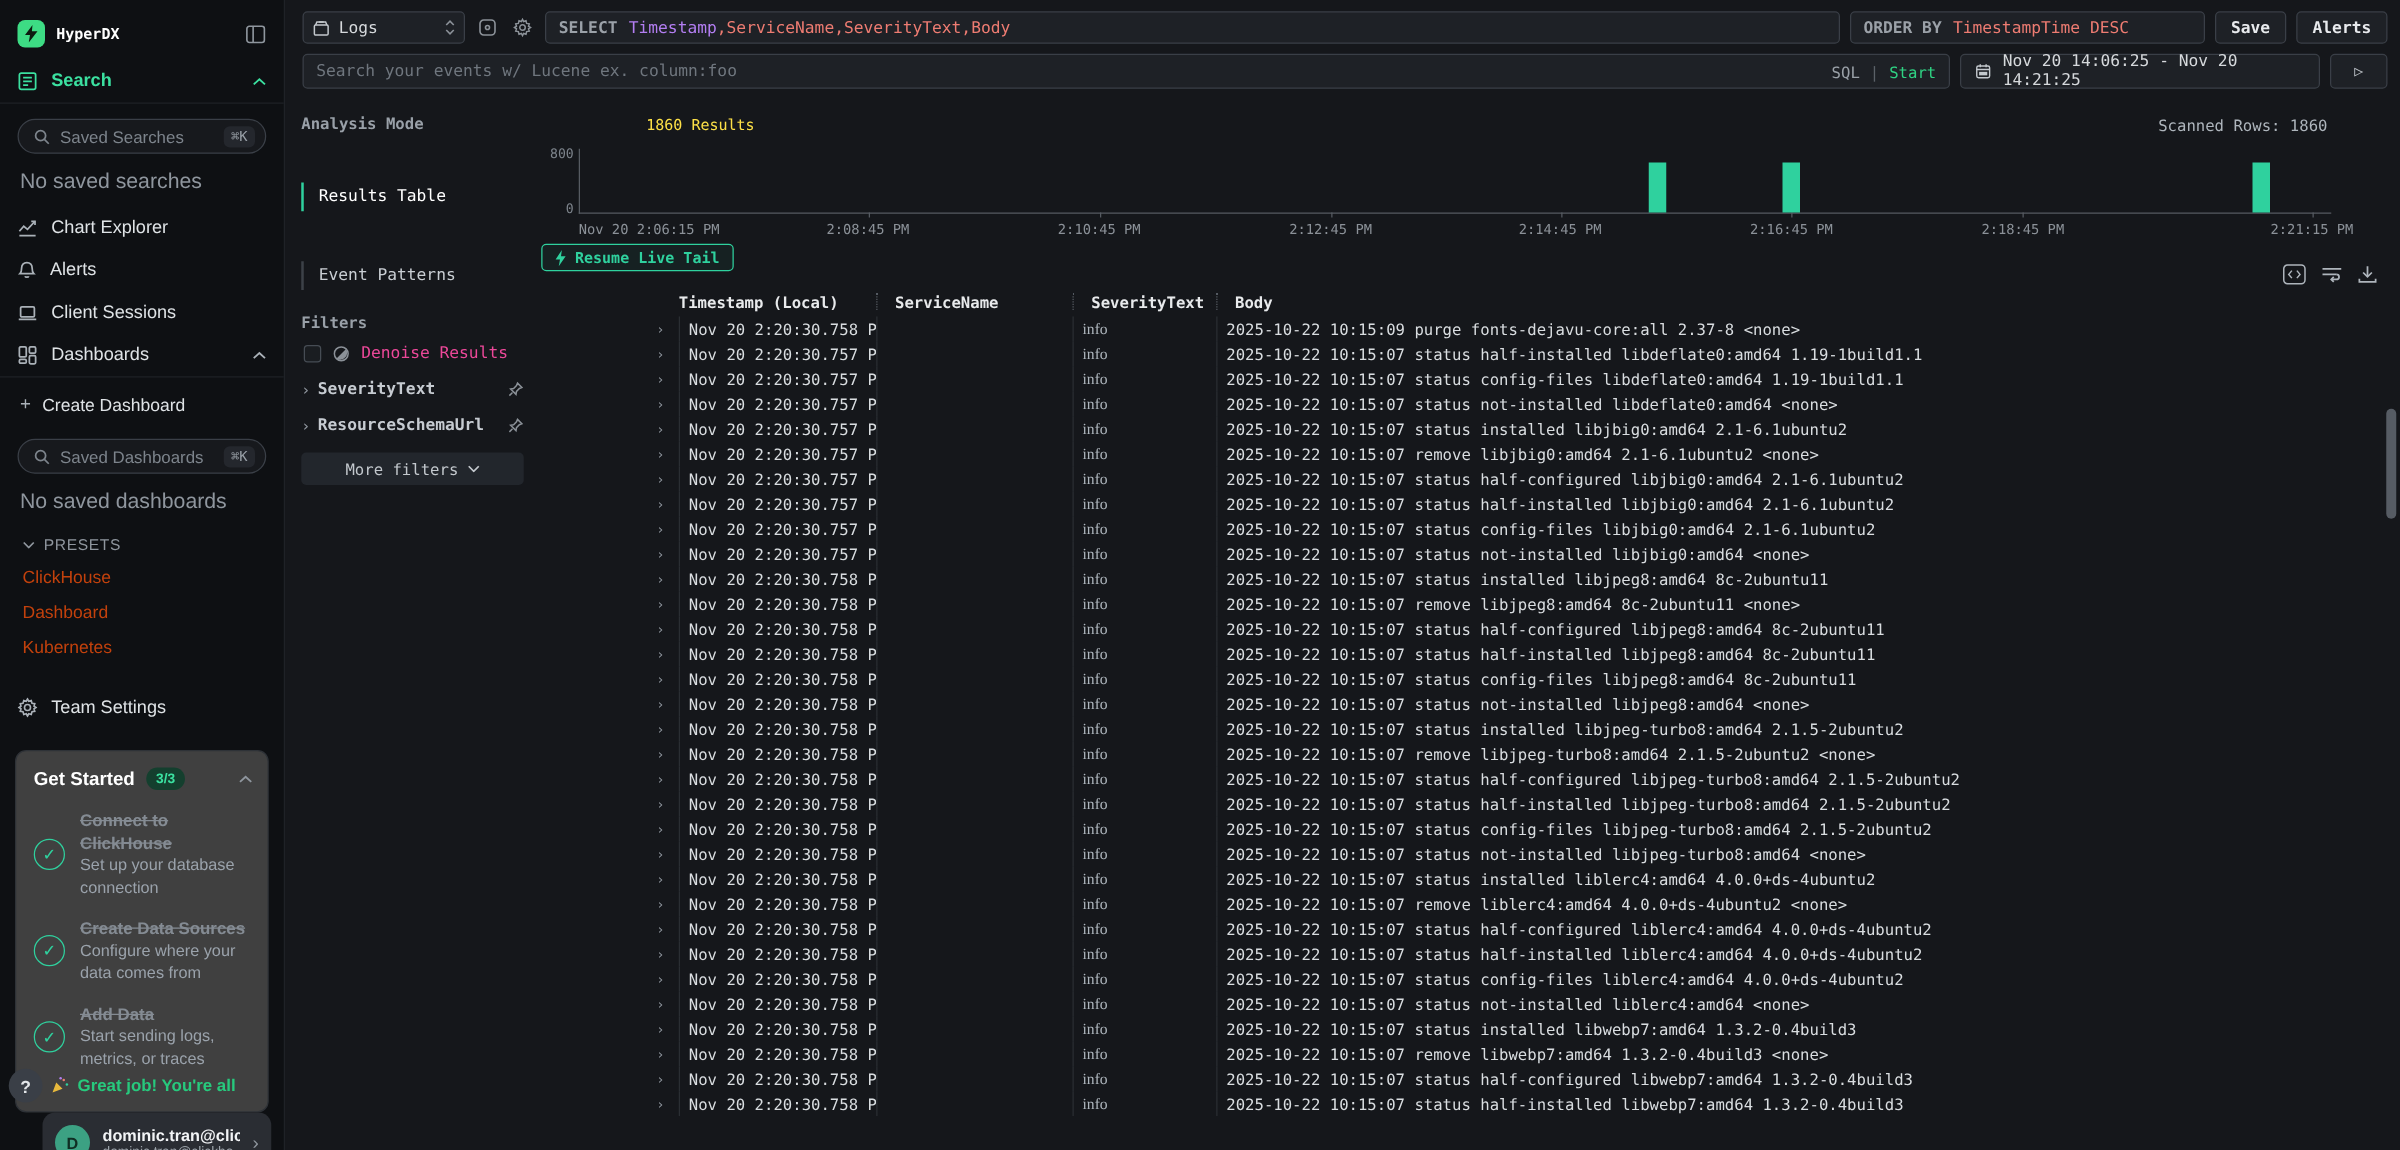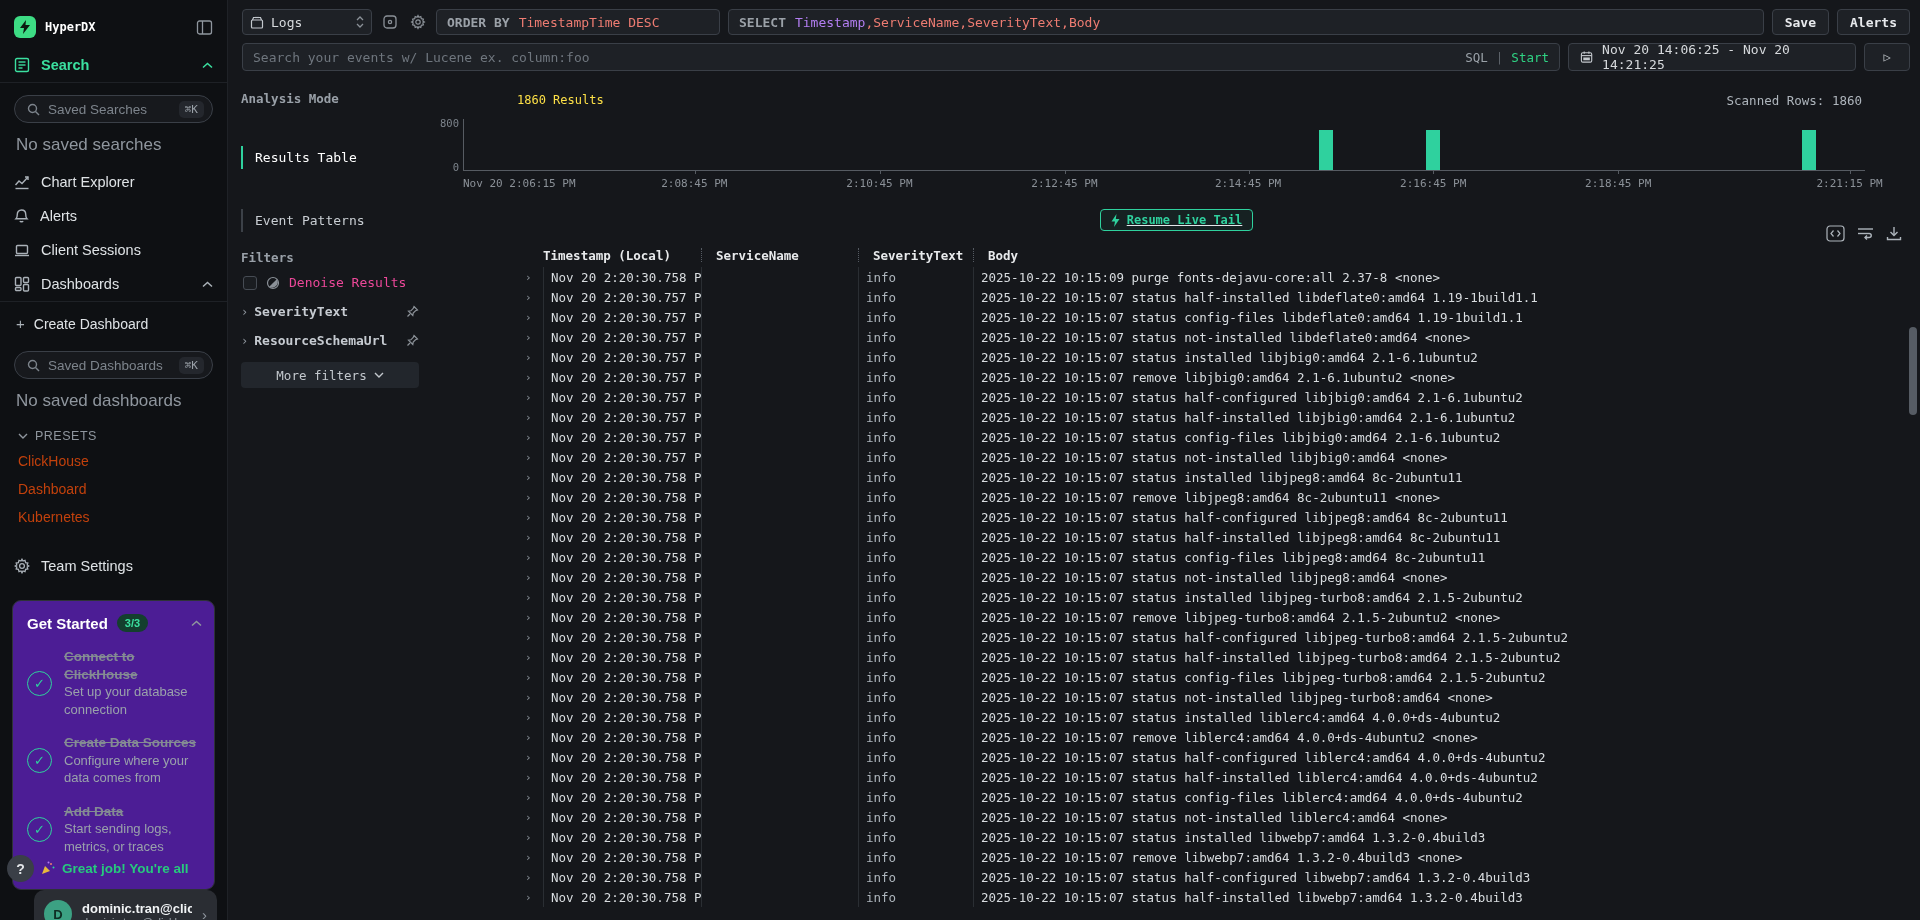--- a/index.html
+++ b/index.html
@@ -21,21 +21,21 @@
   .nav-chevron { color:#8f969e; }
   .divider { border-bottom:1px solid #1e2126; }
   .pill-search { margin:12px 14px 4px 14px; height:28px; border:1px solid #3a3f47; background:#17191d; border-radius:15px; display:flex; align-items:center; padding:0 8px 0 12px; gap:8px; color:#7d848c; font-size:13.5px; cursor:text; }
   .pill-search .ph { flex:1; }
   .kbd { background:#24272d; border-radius:5px; font-size:11px; padding:2px 6px; color:#9aa1a8; }
   .empty-note { color:#8f969e; font-size:17px; padding:8px 14px 10px 16px; }
   .sub-item { padding:7px 14px 7px 16px; font-size:14px; color:#dfe3e6; cursor:pointer; display:flex; align-items:center; gap:9px; }
   .presets-head { display:flex; align-items:center; gap:7px; color:#8f969e; font-size:12.5px; letter-spacing:0.5px; padding:8px 14px 4px 18px; cursor:pointer; }
   .preset-item { padding:6px 14px 6px 18px; font-size:14px; color:#c2410c; cursor:pointer; }
   .team-settings { margin-top:18px; }
-  .gs-card { position:absolute; left:12px; right:12px; top:600px; height:290px; border:1px solid #2e3237; border-radius:9px; padding:13px 12px 10px 14px; background:#4c1d95; }
+  .gs-card { position:absolute; left:12px; right:12px; top:600px; height:290px; border:1px solid #2e3237; border-radius:9px; padding:13px 12px 10px 14px; background:#404040; }
   .gs-head { display:flex; align-items:center; }
   .gs-title { font-weight:bold; font-size:15px; color:#fff; flex:0 0 auto; }
   .gs-badge { margin-left:9px; background:#143f2e; color:#3be0a0; font-size:11px; font-weight:bold; border-radius:10px; padding:3px 8px; }
   .gs-head .nav-chevron { margin-left:auto; }
   .gs-item { display:flex; align-items:center; gap:12px; margin-top:16px; }
   .gs-check { width:25px; height:25px; min-width:25px; border:1.6px solid #2fd19e; border-radius:50%; color:#2fd19e; display:flex; align-items:center; justify-content:center; font-size:13px; }
   .gs-item-title { font-weight:bold; font-size:13.5px; color:#848b93; text-decoration:line-through; line-height:1.3; }
   .gs-item-desc { font-size:13px; color:#9aa2ab; line-height:1.35; }
   .help-fab { position:absolute; left:7px; top:855px; width:27px; height:27px; border-radius:50%; background:#3a3f47; color:#e3e6e9; font-weight:bold; font-size:14px; display:flex; align-items:center; justify-content:center; cursor:pointer; z-index:3; }
   .congrats { position:absolute; left:40px; top:860px; width:170px; color:#27c97d; font-weight:bold; font-size:13.5px; line-height:1.3; z-index:3; display:flex; gap:6px; }
@@ -91,32 +91,32 @@
   .results-head { display:flex; margin-top:10px; height:22px; align-items:center; }
   .results-count { margin-left:84px; font-size:12px; color:#fde047; }
   .scanned { margin-left:auto; margin-right:58px; font-size:12.5px; color:#aeb5bc; }
   .chart { display:flex; margin-top:6px; margin-right:55px; }
   .ylabels { width:30px; display:flex; flex-direction:column; justify-content:space-between; align-items:flex-end; padding:0 4px 0 0; font-size:10.5px; color:#7d848c; height:56px; }
   .plot { flex:1; height:52px; margin-top:2px; position:relative; border-left:1px solid #565b62; border-bottom:1px solid #565b62; }
   .bar { position:absolute; bottom:0; width:14px; background:#2fd19e; transform:translateX(-50%); }
   .tickmark { position:absolute; bottom:-4px; width:1px; height:4px; background:#565b62; }
   .xlabels { position:relative; height:18px; margin:4px 55px 0 30px; font-size:11px; color:#8b9198; }
   .xlabel { position:absolute; top:0; white-space:nowrap; }
-  .livetail-row { position:relative; margin-top:14px; height:34px; display:flex; justify-content:center;text-decoration:underline; }
+  .livetail-row { position:relative; height:34px; display:flex; justify-content:flex-start; }
   .livetail-btn { height:22px; border:1px solid #2fd19e; border-radius:4px; background:rgba(47,209,158,0.06); color:#2fd19e; font-weight:bold; font-size:12px; display:flex; align-items:center; gap:7px; padding:0 10px; cursor:pointer; }
   .table-tools { position:absolute; right:18px; top:16px; display:flex; gap:12px; align-items:center; }
   .tool { cursor:pointer; display:flex; }
   .thead { display:grid; grid-template-columns:18px 158px 157px 115px 1fr; padding-left:92px; height:24px; align-items:center; font-size:12.5px; font-weight:bold; color:#e8eaec; }
   .th { display:flex; align-items:center; gap:8px; white-space:nowrap; }
   .th .colsep { border-left:1px dotted #555b63; height:14px; margin-right:6px; }
   .rows { overflow:hidden; }
   .trow { display:grid; grid-template-columns:18px 158px 157px 115px 1fr; padding-left:92px; height:20px; align-items:center; font-size:12.5px; color:#d9dde0; white-space:nowrap; cursor:pointer; }
   .trow .expander { color:#8f969e; font-size:11px; }
   .trow .tcell { border-left:1px solid #2a2e33; padding-left:7px; height:100%; display:flex; align-items:center; overflow:hidden; }
-  .trow .scell { color:#aeb6bd; }
+  .trow .scell { color:#aeb6bd;font-family:Liberation Serif, serif; }
   .vscroll { position:absolute; right:3px; top:248px; width:8px; height:88px; background:#565c64; border-radius:4px; }
   svg { display:block; }
 </style>
 </head>
 <body>
 
 <aside class="sidebar">
   <div class="logo-row">
     <span class="logo-badge">
       <svg width="12" height="14" viewBox="0 0 12 14">
@@ -316,28 +316,28 @@
             <rect x="2" y="2" width="12" height="12" rx="3"></rect>
             <circle cx="8" cy="8" r="1.6"></circle>
           </svg>
       </span>
       <span class="icon-btn">
         <svg width="16" height="16" viewBox="0 0 16 16" fill="none" stroke="#8b9198" stroke-width="1.2">
             <circle cx="8" cy="8" r="2.2"></circle>
             <path d="M8 1.5 L8.9 3.2 L10.8 2.6 L11.3 4.7 L13.4 5.1 L12.8 7 L14.4 8 L12.8 9 L13.4 10.9 L11.3 11.3 L10.8 13.4 L8.9 12.8 L8 14.5 L7.1 12.8 L5.2 13.4 L4.7 11.3 L2.6 10.9 L3.2 9 L1.6 8 L3.2 7 L2.6 5.1 L4.7 4.7 L5.2 2.6 L7.1 3.2 Z"></path>
           </svg>
       </span>
-      <div class="box orderby">
-        <span class="kw">ORDER BY</span>
-        <span class="fld-salmon">TimestampTime DESC</span>
-      </div>
       <div class="box sql-input">
         <span class="kw">SELECT</span>
         <span class="fld-purple">Timestamp</span>
         <span class="fld-salmon">,ServiceName,SeverityText,Body</span>
+      </div>
+      <div class="box orderby">
+        <span class="kw">ORDER BY</span>
+        <span class="fld-salmon">TimestampTime DESC</span>
       </div>
       <div class="box btn">Save</div>
       <div class="box btn">Alerts</div>
     </div>
     <div class="tb-row">
       <div class="box search-wrap">
         <input class="search-input" placeholder="Search your events w/ Lucene ex. column:foo" style="">
         <span class="lang-toggle mono">
           <span class="lang-sql">SQL</span>
           <span class="lang-sep">|</span>

